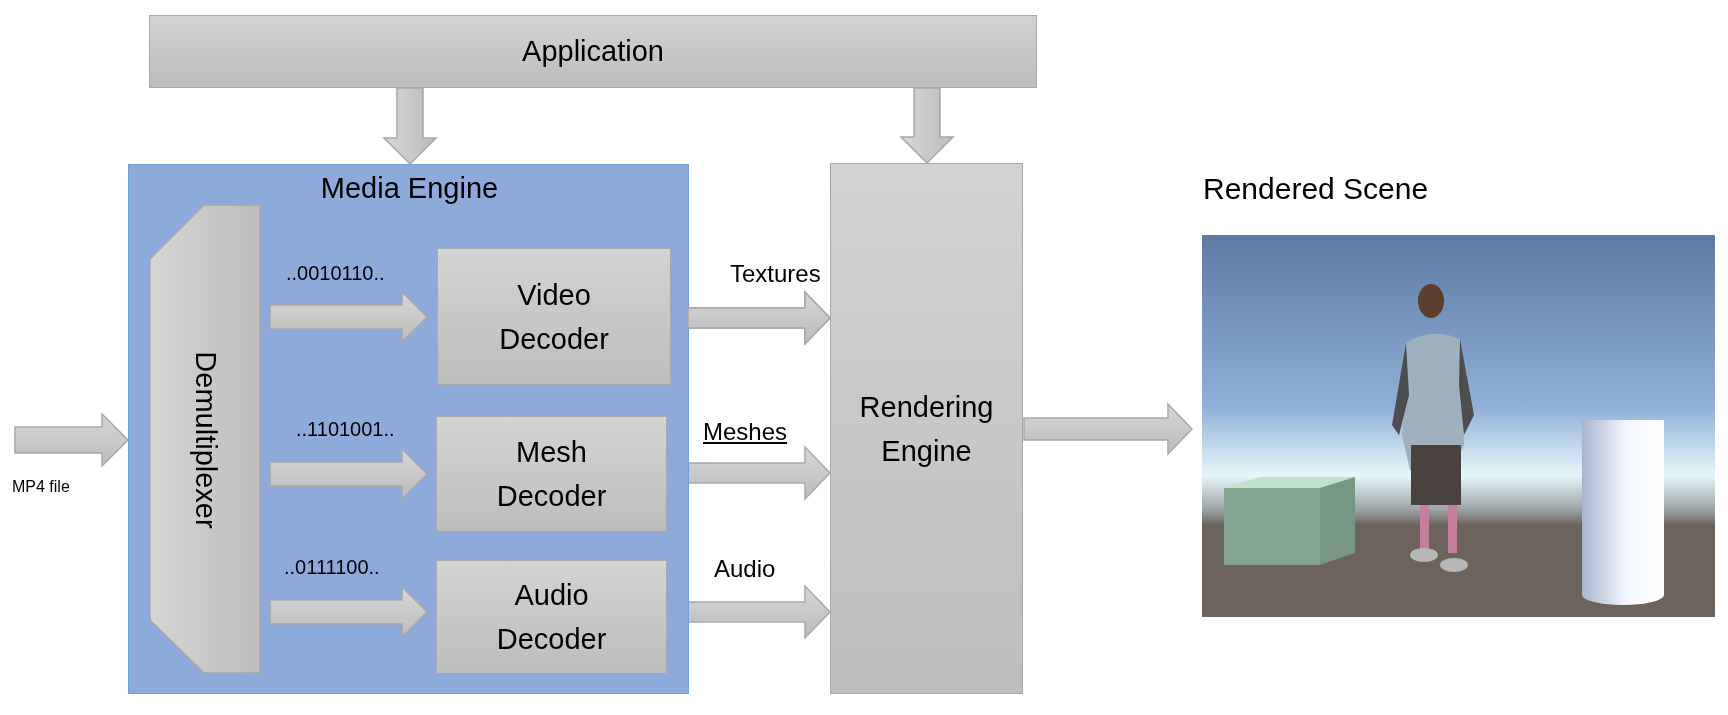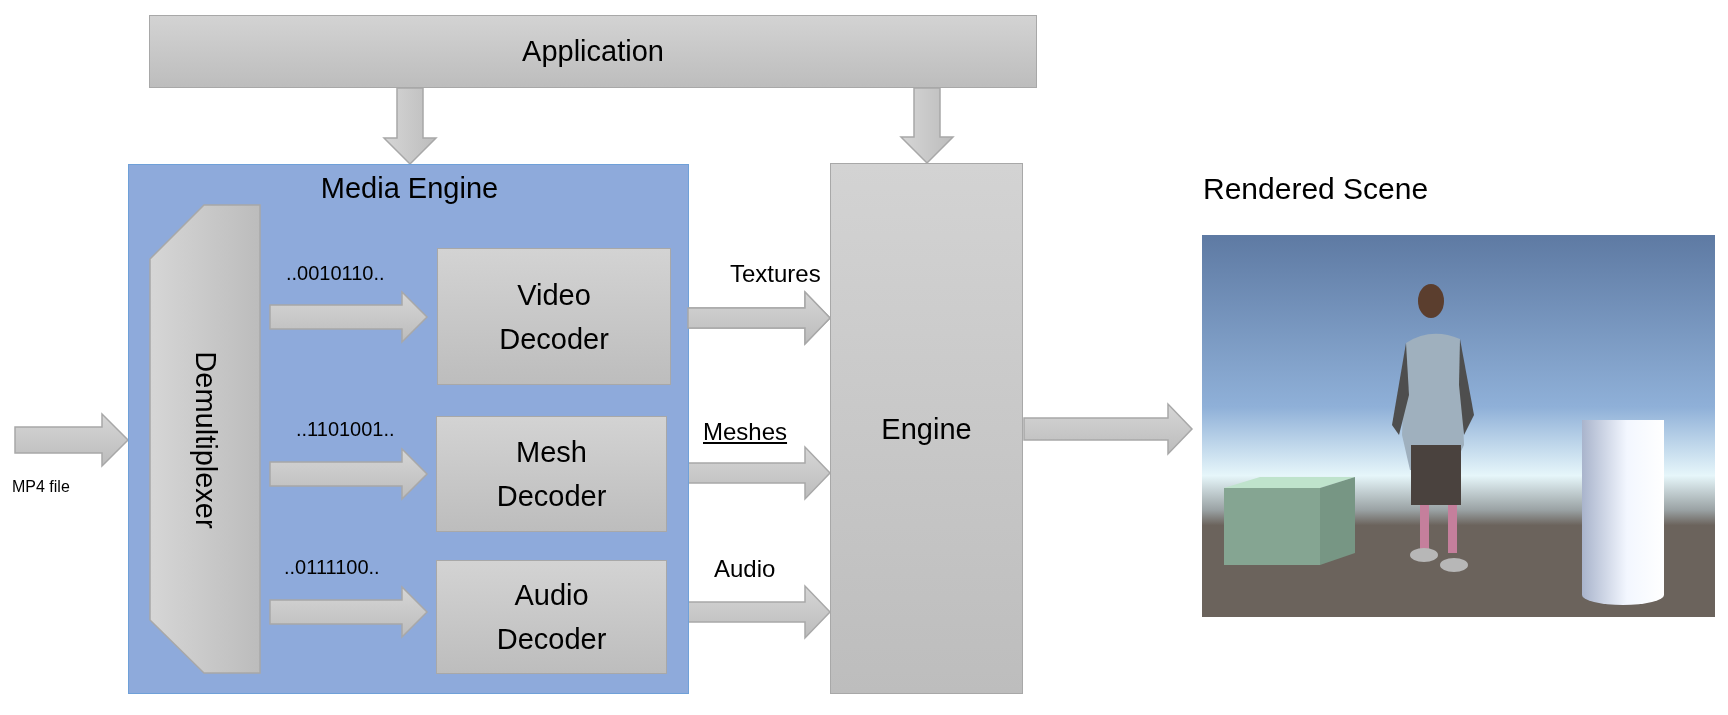--- a/index.html
+++ b/index.html
@@ -94,20 +94,21 @@
 <div class="box" style="left:436px; top:560px; width:231px; height:114px; font-size:29px; line-height:44px; flex-direction:column;">
   <span>Audio</span>
   <span>Decoder</span>
 </div>
 
 <div class="label" style="left:700px; top:260px; font-size:24px;margin-left:30px;">Textures</div>
 <div class="label" style="left:703px; top:418px; font-size:24px;text-decoration:underline;">Meshes</div>
 <div class="label" style="left:714px; top:555px; font-size:24px;">Audio</div>
 
 <div class="box" style="left:830px; top:163px; width:193px; height:531px; font-size:29px; line-height:44px; flex-direction:column;">
+  <span>Rendering</span>
   <span>Engine</span>
 </div>
 
 <div class="label" style="left:1203px; width:510px; text-align:left; top:172px; font-size:30px;">Rendered Scene</div>
 
 <svg width="513" height="382" style="position:absolute; left:1202px; top:235px;">
   <rect x="0" y="0" width="513" height="382" fill="url(#skyGrad)"></rect>
 
   <g>
     <polygon points="22,253 118,253 118,330 22,330" fill="#85a592"></polygon>

